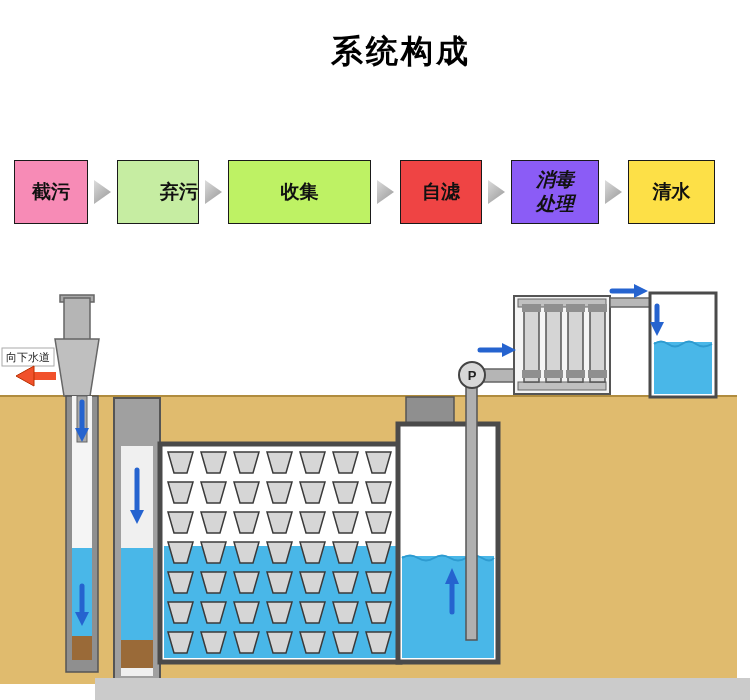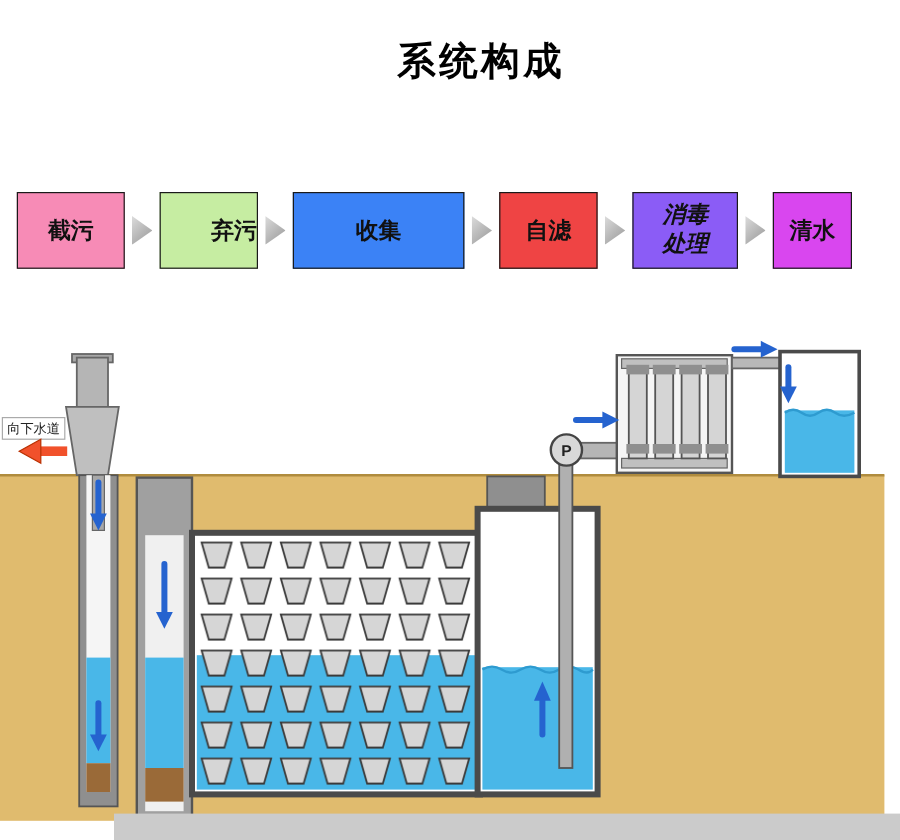--- a/index.html
+++ b/index.html
@@ -4,26 +4,26 @@
 <style>
   html,body{margin:0;padding:0;background:#fff;}
   .page{position:relative;width:750px;height:700px;background:#fff;overflow:hidden;
         font-family:"Liberation Sans","DejaVu Sans",sans-serif;}
   .title{position:absolute;top:30px;left:0;width:100%;margin:0;text-align:center;
          font-size:32px;font-weight:700;color:#000;letter-spacing:3px;padding-left:26px;}
   .flow{position:absolute;top:160px;left:14px;display:flex;align-items:center;}
   .step{height:64px;border:1px solid #1a1a1a;box-sizing:border-box;display:flex;
         align-items:center;justify-content:center;font-size:19px;font-weight:600;
         color:#111;text-align:center;}
-  .s0{width:90px;background:#f78bb6;}
+  .s0{width:74px;background:#f78bb6;}
   .s1{width:82px;background:#c6eda2;justify-content:flex-end;}
-  .s2{width:143px;background:#3b82f6;}
+  .s2{width:143px;background:#bef264;}
   .s3{width:82px;background:#ef4444;}
   .s4{width:88px;background:#8b5cf6;font-style:italic;}
-  .s5{width:66px;background:#d946ef;}
+  .s5{width:87px;background:#fde047;}
   .wrap2{display:inline-block;width:44px;line-height:1.25;}
   .arrowsep{width:17px;height:24px;margin:0 6px;flex:0 0 auto;
             background:linear-gradient(135deg,#dcdcdc,#969696);
             clip-path:polygon(0 0,100% 50%,0 100%);}
   .diagram{position:absolute;left:0;top:0;}
   .footer-bar{position:absolute;left:95px;top:678px;width:655px;height:22px;background:#cbcbcb;}
 </style>
 </head>
 <body>
 

